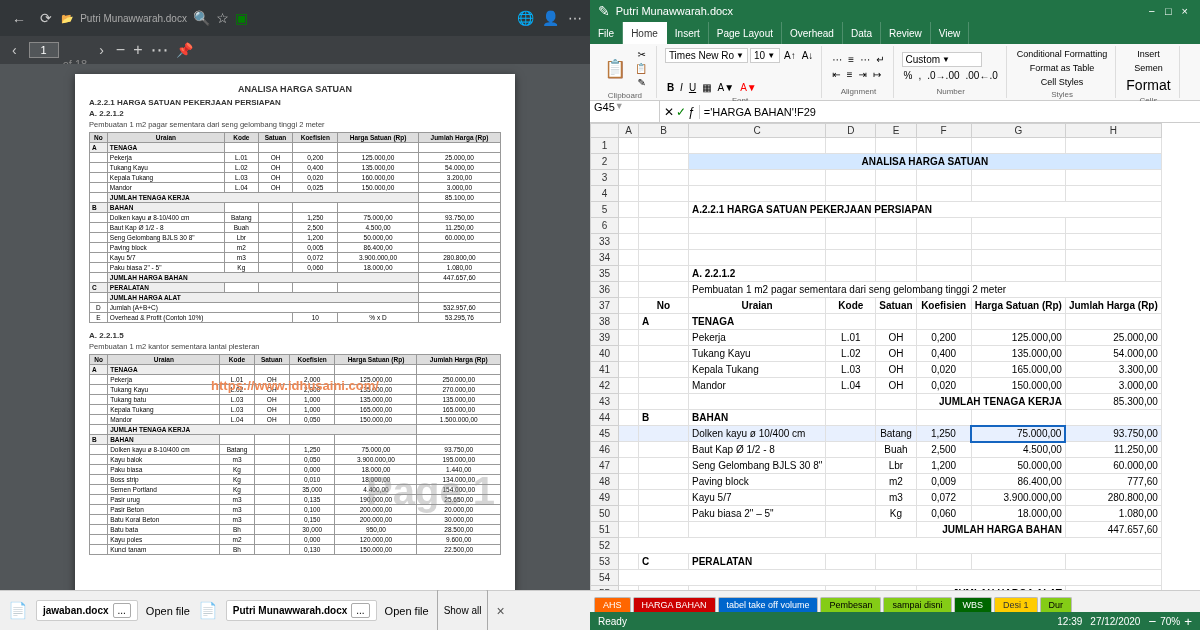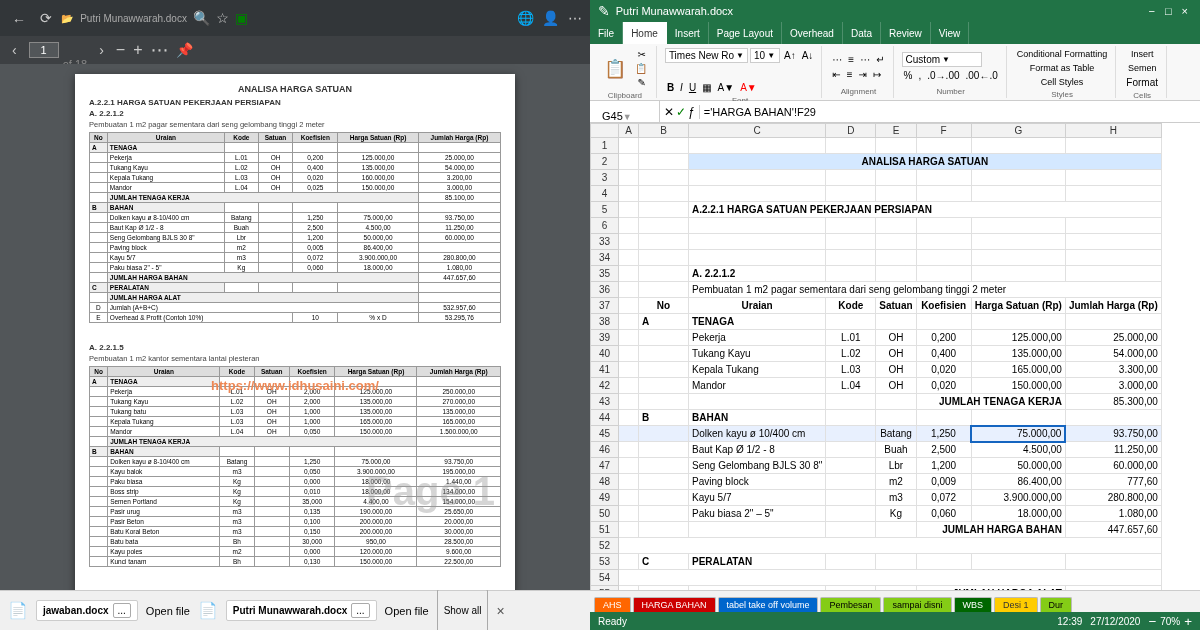--- a/index.html
+++ b/index.html
@@ -223,21 +223,21 @@
     
     #formula-bar {
       display: flex;
       align-items: center;
       border-bottom: 1px solid #ccc;
       height: 22px;
       background: white;
     }
     #cell-ref-box {
       width: 70px; border-right: 1px solid #ccc;
-      padding: 0 12px; font-size: 11px; display: flex; align-items: flex-end;
+      padding: 0 4px; font-size: 11px; display: flex; align-items: flex-start;
       height: 100%;
     }
     #formula-icons {
       display: flex; gap: 2px; padding: 0 4px; border-right: 1px solid #ccc;
     }
     #formula-input {
       flex: 1; padding: 0 4px; font-size: 11px; display: flex; align-items: center;
     }
 
     
@@ -530,21 +530,21 @@
               <td class="left" colspan="3">Overhead &amp; Profit (Contoh 10%)</td>
               <td>10</td>
               <td>% x D</td>
               <td>53.295,76</td>
             </tr>
         </tbody>
       </table>
 
       <div class="pdf-watermark">https://www.idhusaini.com/</div>
 
-      <div style="margin-top:20px;">
+      <div style="margin-top:8px;">
         <div class="pdf-subsection">A. 2.2.1.5</div>
         <div class="pdf-desc">Pembuatan 1 m2 kantor sementara lantai plesteran</div>
         <table class="pdf-table">
           <thead>
             <tr>
               <th>No</th>
               <th>Uraian</th>
               <th>Kode</th>
               <th>Satuan</th>
               <th>Koefisien</th>
@@ -865,21 +865,21 @@
           </div>
         </div>
         <div class="ribbon-group-label">Styles</div>
       </div>
 
       <div class="ribbon-group">
         <div class="ribbon-group-top">
           <div style="display:flex;flex-direction:column;gap:2px;">
             <button class="ribbon-btn" style="font-size:9px;">Insert</button>
             <button class="ribbon-btn" style="font-size:9px;">Semen</button>
-            <button class="ribbon-btn" style="font-size:10px;">Format</button>
+            <button class="ribbon-btn" style="font-size:14px;">Format</button>
           </div>
         </div>
         <div class="ribbon-group-label">Cells</div>
       </div>
     </div>
   </div>
 
   <div id="formula-bar">
     <div id="cell-ref-box">
       <span>G45</span>

